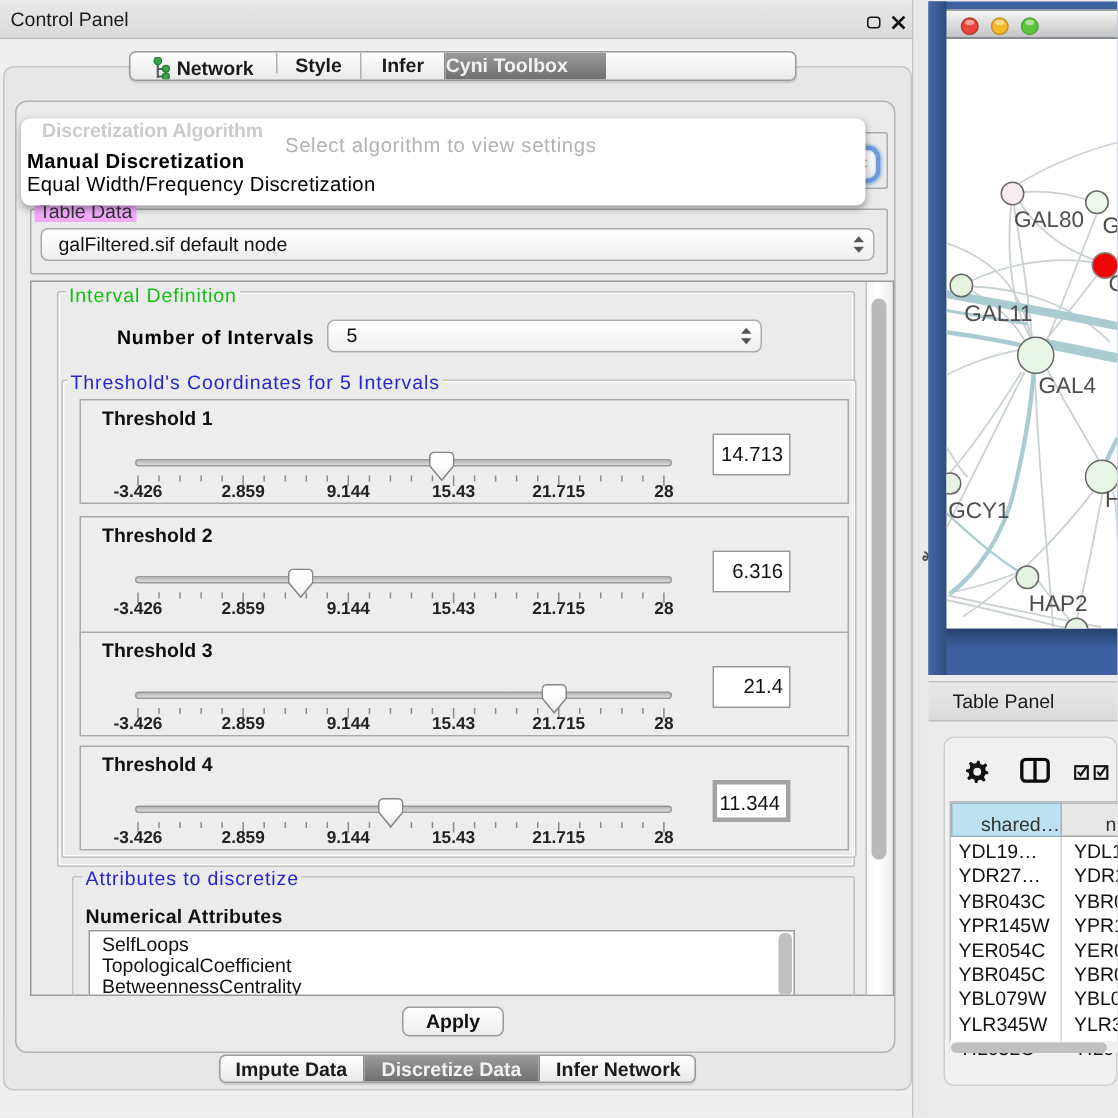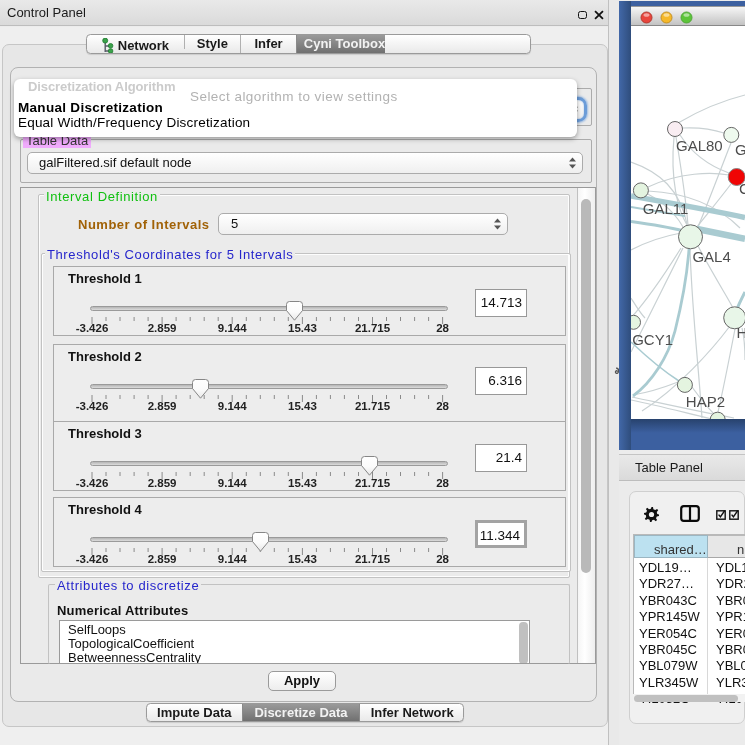--- a/index.html
+++ b/index.html
@@ -42,21 +42,21 @@
 </div>
 
 <div class="abs" style="left:20px;top:187px;width:576px;height:477px;border:1px solid #9a9a9a;background:#ebebeb"></div>
 
 <div class="abs" style="left:577px;top:188px;width:18px;height:475px;background:linear-gradient(90deg,#f5f5f5,#ffffff 40%,#eeeeee);border-left:1px solid #c0c0c0"></div>
 <div class="abs" style="left:581px;top:199px;width:10px;height:374px;background:#b9b9b9;border-radius:5px"></div>
 
 <div class="abs" style="left:38px;top:194px;width:532px;height:384px;border:1px solid #c2c2c2;border-radius:2px;box-shadow:inset 0 0 0 1px #fdfdfd"></div>
 <div class="abs" style="left:44px;top:189px;background:#ebebeb;padding:0 2px;font-size:13px;letter-spacing:0.6px;color:#10c010">Interval Definition</div>
 
-<div class="abs" style="left:78px;top:217px;font-size:13px;letter-spacing:0.5px;font-weight:bold;color:#a16207">Number of Intervals</div>
+<div class="abs" style="left:78px;top:217px;font-size:13px;letter-spacing:0.5px;font-weight:bold;color:#000000">Number of Intervals</div>
 
 <div style="position:absolute;left:218px;top:213px;width:290px;height:22px;border:1px solid #ababab;border-radius:5px;background:linear-gradient(#ffffff,#efefef);box-sizing:border-box">
   <div style="position:absolute;left:12px;top:0;height:20px;line-height:20px;font-size:13px;color:#111;white-space:nowrap">5</div>
   <svg style="position:absolute;right:5px;top:4px" width="9" height="12" viewBox="0 0 9 12">
     <path d="M4.5,0.5 L8,4.5 L1,4.5 z" fill="#555"></path>
     <path d="M4.5,11.5 L8,7.5 L1,7.5 z" fill="#555"></path>
   </svg>
 </div>
 
 <div class="abs" style="left:41px;top:253px;width:530px;height:319px;border:1px solid #c2c2c2;border-radius:2px;box-shadow:inset 0 0 0 1px #fdfdfd"></div>
@@ -284,21 +284,21 @@
           <line x1="3.2" y1="4" x2="3.2" y2="14"></line>
           <line x1="3.2" y1="8" x2="8" y2="8"></line>
           <line x1="3.2" y1="13" x2="8" y2="13"></line>
         </g>
         <circle cx="3.2" cy="2.6" r="2.5" fill="#3aa24a" stroke="#1e7a2e" stroke-width="0.8"></circle>
         <circle cx="8.6" cy="7.8" r="2.3" fill="#3aa24a" stroke="#1e7a2e" stroke-width="0.8"></circle>
         <circle cx="8.6" cy="13" r="2.3" fill="#3aa24a" stroke="#1e7a2e" stroke-width="0.8"></circle>
       </svg>Network</div>
     <div style="position:absolute;left:96.8px;top:0;width:56.2px;height:14px;border-left:1px solid #b0b0b0;background:transparent;color:#1a1a1a;font-size:13px;text-align:center;line-height:18px;box-sizing:border-box;white-space:nowrap;font-weight:bold">Style</div>
     <div style="position:absolute;left:153.0px;top:0;width:56.2px;height:18px;border-left:1px solid #b0b0b0;background:transparent;color:#1a1a1a;font-size:13px;text-align:center;line-height:18px;box-sizing:border-box;white-space:nowrap;font-weight:bold">Infer</div>
-    <div style="position:absolute;left:209.2px;top:0;width:89px;height:18px;border-left:1px solid #8a8a8a;background:linear-gradient(#9a9a9a,#707070);color:#f2f2f2;font-size:13px;text-align:right;line-height:18px;box-sizing:border-box;white-space:nowrap;font-weight:bold">Cyni&nbsp;Toolbox</div>
+    <div style="position:absolute;left:209.2px;top:0;width:108px;height:18px;border-left:1px solid #8a8a8a;background:linear-gradient(#9a9a9a,#707070);color:#f2f2f2;font-size:13px;text-align:left;line-height:18px;box-sizing:border-box;white-space:nowrap;font-weight:bold">Cyni&nbsp;Toolbox</div>
   </div>
 <div style="position:absolute;left:145.5px;top:703px;width:318.0px;height:19px;border:1px solid #9a9a9a;border-radius:4.5px;background:linear-gradient(#ffffff,#e9e9e9);box-sizing:border-box;overflow:hidden;box-shadow:0 1px 1px rgba(0,0,0,0.12)">
     <div style="position:absolute;left:0px;top:0;width:95.5px;height:17px;background:transparent;color:#1a1a1a;font-size:13px;text-align:center;line-height:17px;box-sizing:border-box;white-space:nowrap;font-weight:bold">Impute&nbsp;Data</div>
     <div style="position:absolute;left:95.5px;top:0;width:117px;height:17px;border-left:1px solid #8a8a8a;background:linear-gradient(#9a9a9a,#707070);color:#f2f2f2;font-size:13px;text-align:center;line-height:17px;box-sizing:border-box;white-space:nowrap;font-weight:bold">Discretize&nbsp;Data</div>
     <div style="position:absolute;left:212.5px;top:0;width:105.5px;height:17px;border-left:1px solid #8a8a8a;background:transparent;color:#1a1a1a;font-size:13px;text-align:center;line-height:17px;box-sizing:border-box;white-space:nowrap;font-weight:bold">Infer&nbsp;Network</div>
   </div>
 
 <div class="abs" style="left:608px;top:0;width:1px;height:745px;background:#c0c0c0"></div>
 <div class="abs" style="left:609px;top:0;width:10px;height:745px;background:#e9e9e9"></div>
 

